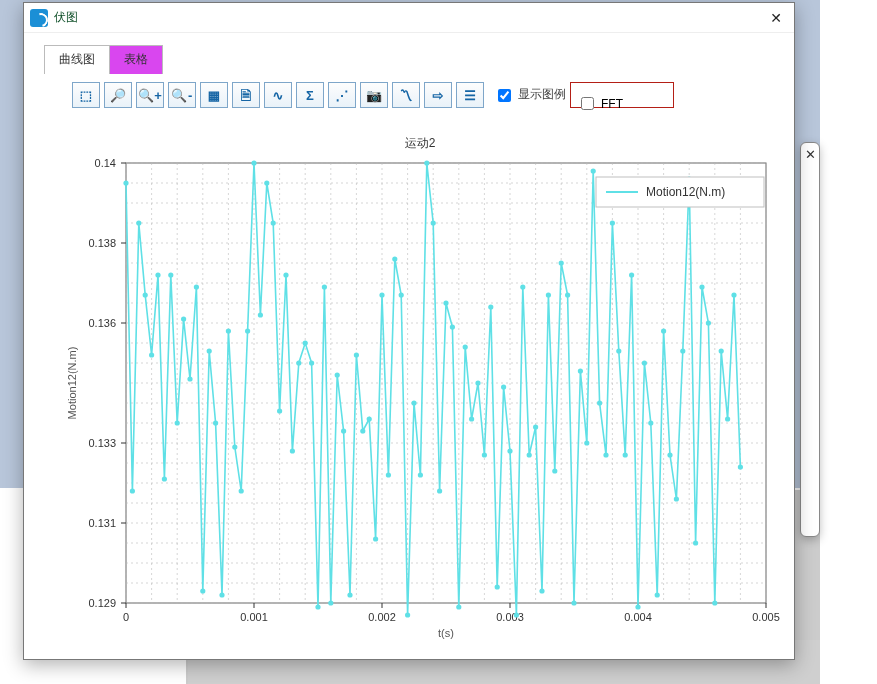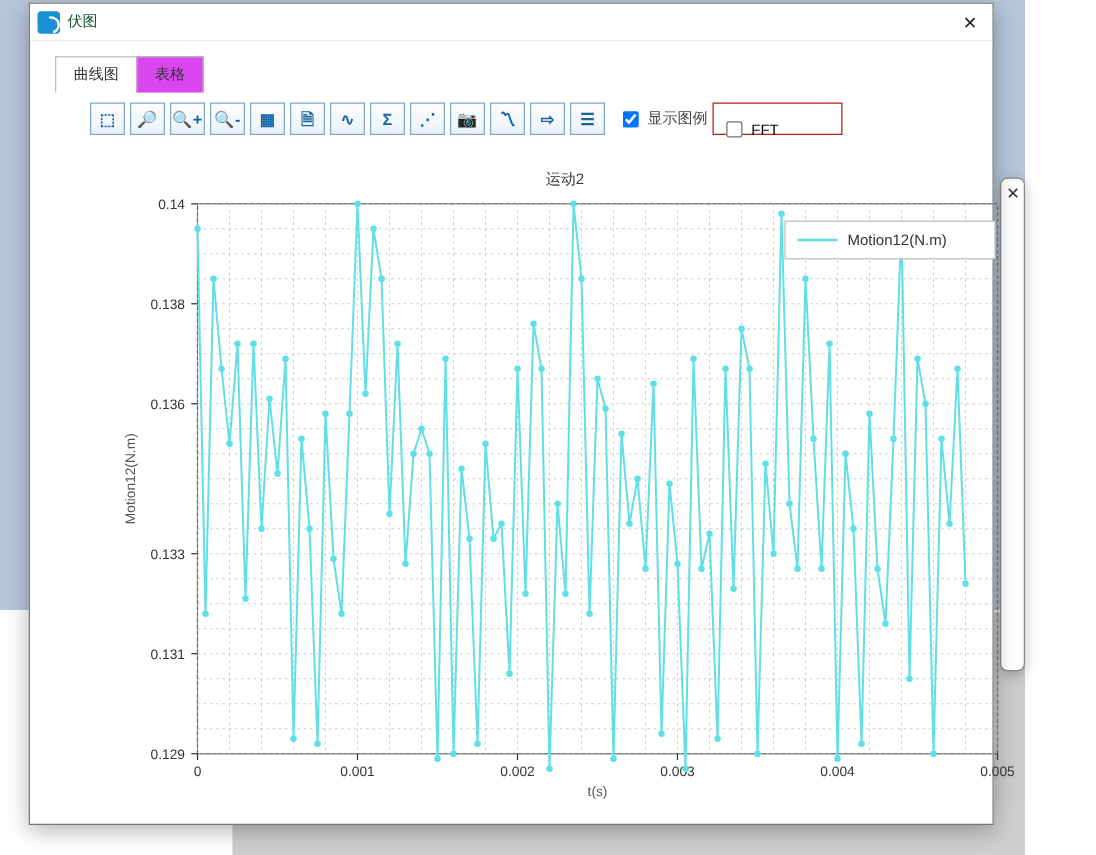--- a/index.html
+++ b/index.html
@@ -63,21 +63,21 @@
     cursor:pointer;
   }
   .tb .inner{ color:#1565a5; font-size:13px; font-weight:bold; line-height:1;}
   .cbwrap{ display:flex; align-items:flex-start; gap:4px; margin-left:6px; color:#444; }
   .redbox{
     border:1.5px solid #b41f16; padding:20px 50px 3px 6px; display:flex; align-items:center; gap:4px;
     height:26px;
   }
   input[type=checkbox]{ width:13px; height:13px; }
   .plot-area{
-    position:absolute; left:36px; top:130px; right:16px; bottom:18px;margin-left:32px;
+    position:absolute; left:36px; top:130px; right:16px; bottom:18px;
   }
   svg{ display:block; }
   .axis-label{ font-size:11px; fill:#555; }
   .tick-label{ font-size:11px; fill:#333; }
 </style>
 </head>
 <body>
 
 <div class="bg-blue"></div>
 <div class="bg-gray-border"></div>

